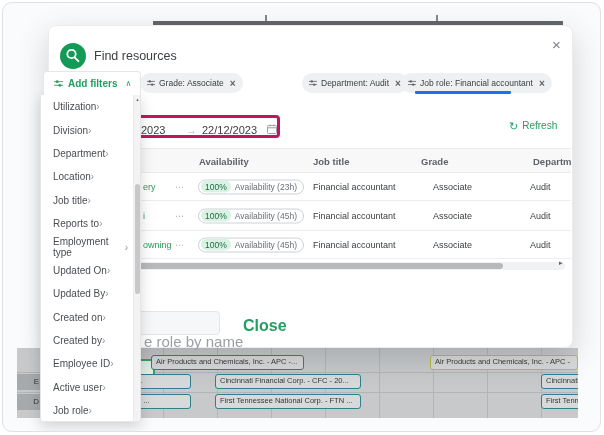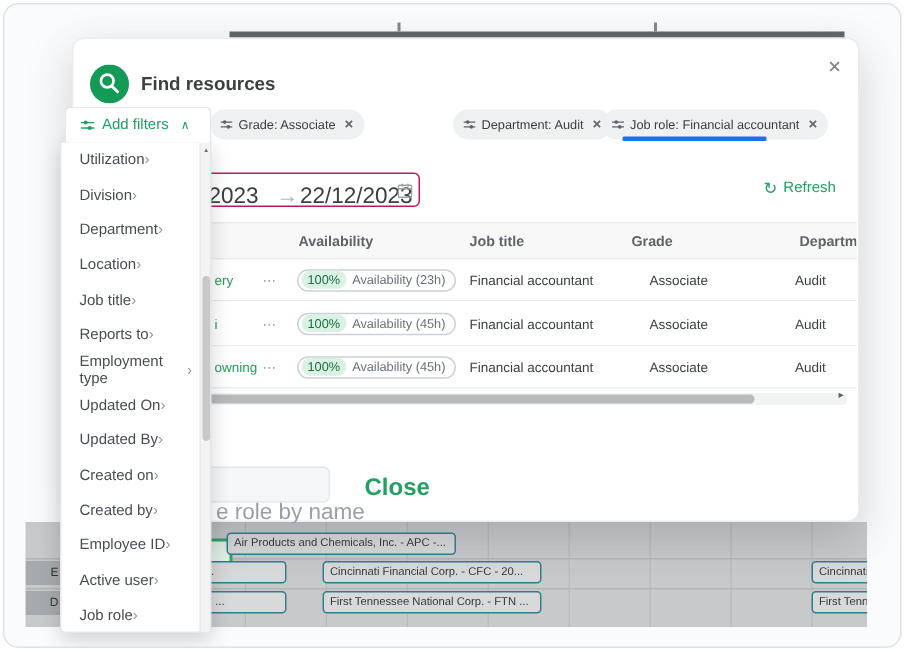--- a/index.html
+++ b/index.html
@@ -39,36 +39,36 @@
   .rowblock { left: 0; width: 26px; height: 16px; background: #a7aaac; color: #35383b;
               font-size: 8px; line-height: 16px; text-align: right; padding-right: 4px; }
   .rbE { top: 26px; } .rbD { top: 46px; }
 
   
   #modal { left: 45px; top: 22px; width: 525px; height: 323px; background: #fff;
            border: 1px solid #ececee; border-radius: 8px; z-index: 5;
            box-shadow: 0 10px 30px rgba(60,64,67,.22); }
   .mz { z-index: 6; }
   #m-icon { left: 57px; top: 40px; width: 26px; height: 26px; }
-  #m-title { left: 91px; top: 46px; font-size: 12.5px; font-weight: bold; color: #3c4043; }
+  #m-title { left: 91px; top: 46px; font-size: 12.5px; font-weight: normal; color: #3c4043; }
   #m-close { left: 549px; top: 33px; font-size: 15px; color: #7d8287; cursor: pointer; }
 
   
   .chip { top: 70px; height: 20px; background: #eef0f1; border-radius: 10px;
           display: flex; align-items: center; gap: 4px; padding: 0 7px;
           font-size: 8.5px; color: #3c4043; white-space: nowrap; }
   .chip .fico { color: #5f6368; display: flex; }
   .chip .x { font-size: 10px; color: #5f6368; font-weight: bold; margin-left: 2px; cursor: pointer; }
   .c1 { left: 137px; } .c2 { left: 228px; } .c3 { left: 299px; } .c4 { left: 398px; }
   .chip-underline { position: absolute; left: 14px; bottom: -1px; width: 96px; height: 3px;
                     background: #1a73e8; border-radius: 1px; }
 
   
   #daterange { left: 100px; top: 112px; width: 177px; height: 23px; background: #fff;
-               border: 1px solid #be185d; border-radius: 4px; font-size: 15px; color: #3c4043; }
+               border: 3px solid #be185d; border-radius: 4px; font-size: 11px; color: #3c4043; }
   #daterange span { position: absolute; top: 6px; }
   .dr-start { left: 35px; } .dr-sep { left: 80px; color: #b0b5ba; } .dr-end { left: 96px; }
   .dr-cal { left: 161px; top: 6px !important; color: #9aa0a5; display: flex; }
   #refresh { left: 506px; top: 117px; color: #21a061; font-size: 10px; display: flex; gap: 4px;
              align-items: center; cursor: pointer; }
   #refresh .ric { font-size: 11px; line-height: 10px; }
 
   
   #thead { left: 46px; top: 145px; width: 522px; height: 25px; background: #f8f8f9;
            border-top: 1px solid #ececee; border-bottom: 1px solid #ececee; overflow: hidden; }
@@ -95,21 +95,21 @@
   #role-btn { left: 95px; top: 308px; width: 122px; height: 24px; background: #f6f7f8;
               border: 1px solid #e4e6e8; border-radius: 4px; }
   #role-btn-text { left: 141px; top: 314px; font-size: 15px; color: #9aa0a6; white-space: nowrap; margin-top: 16px; }
   #footer-close { left: 240px; top: 314px; font-size: 16px; font-weight: bold; color: #21a061; cursor: pointer; }
 
   
   #addfilters { left: 40px; top: 68px; width: 98px; height: 24px; background: #fff;
                 border: 1px solid #e5e6e8; border-bottom: none; border-radius: 4px 4px 0 0;
                 display: flex; align-items: center; gap: 5px; padding-left: 10px; z-index: 31; cursor: pointer; }
   #addfilters .fico { color: #21a061; display: flex; }
-  #addfilters .lbl { color: #21a061; font-size: 10px; font-weight: normal; }
+  #addfilters .lbl { color: #21a061; font-size: 10px; font-weight: bold; }
   #addfilters .chev { color: #21a061; font-size: 8px; margin-left: 3px; }
   #dropdown { left: 37px; top: 91px; width: 101px; height: 328px; background: #fff;
               border: 1px solid #e6e6e8; border-radius: 0 0 3px 3px; z-index: 30;
               box-shadow: 0 5px 14px rgba(0,0,0,.16); }
   .mitem { height: 23.4px; display: flex; align-items: center; justify-content: flex-start;
            padding: 0 12px 0 12px; font-size: 10px; color: #494d52; cursor: pointer; }
   .mitem .mchev { color: #9097a0; font-size: 10px; }
   #dd-scrolltrack { position: absolute; right: 0; top: 0; width: 7px; height: 100%;
                     background: #f3f3f4; border-left: 1px solid #ebebed; }
   #dd-uparrow { position: absolute; top: 1px; left: 0; width: 7px; text-align: center;
@@ -127,20 +127,21 @@
     <div class="abs toptick tick1"></div>
     <div class="abs toptick tick2"></div>
 
     <div id="gantt" class="abs">
       <div class="abs hline hl1"></div>
       <div class="abs hline hl2"></div>
       <div class="abs rowblock rbE">E</div>
       <div class="abs rowblock rbD">D</div>
       <div class="abs gfrag"></div>
       <div class="abs gbar gb1">Air Products and Chemicals, Inc. - APC -...</div>
+      <div class="abs gbar gb2 olive">Air Products and Chemicals, Inc. - APC -</div>
       <div class="abs gbar gb3">Trust - E...</div>
       <div class="abs gbar gb4">Cincinnati Financial Corp. - CFC - 20...</div>
       <div class="abs gbar gb5">Cincinnati Financial Corp. - CFC - 20...</div>
       <div class="abs gbar gb6">2023 H2 ...</div>
       <div class="abs gbar gb7">First Tennessee National Corp. - FTN ...</div>
       <div class="abs gbar gb8">First Tennessee National Corp. - FTN ...</div>
     </div>
 
     <div id="modal" class="abs"></div>
 

